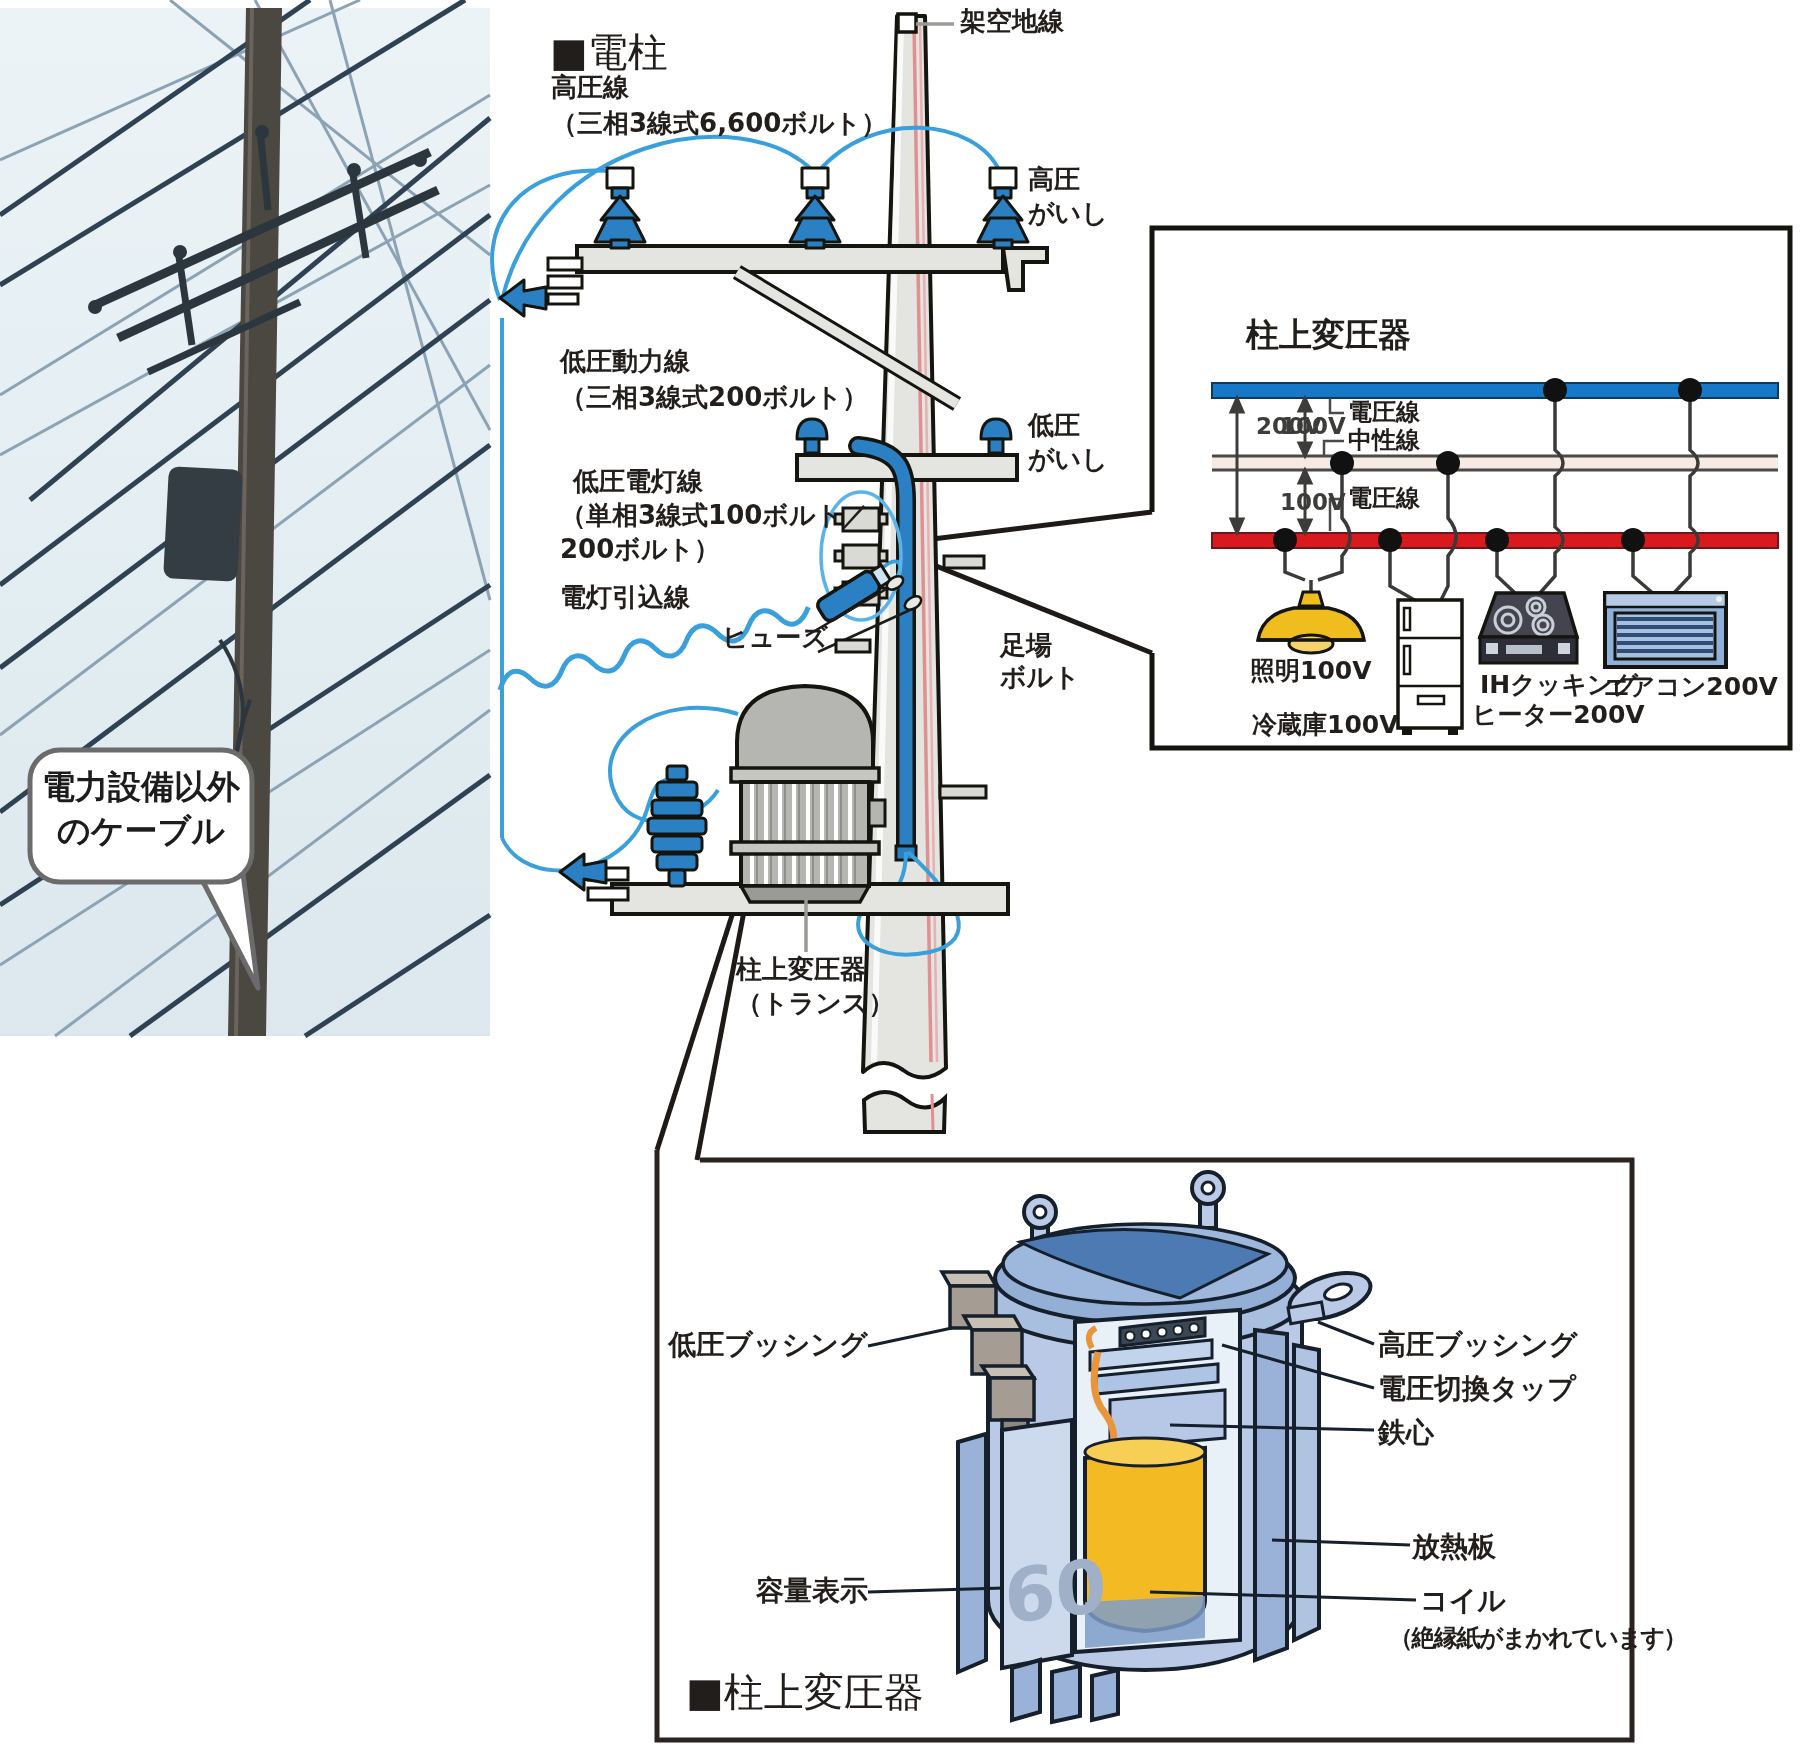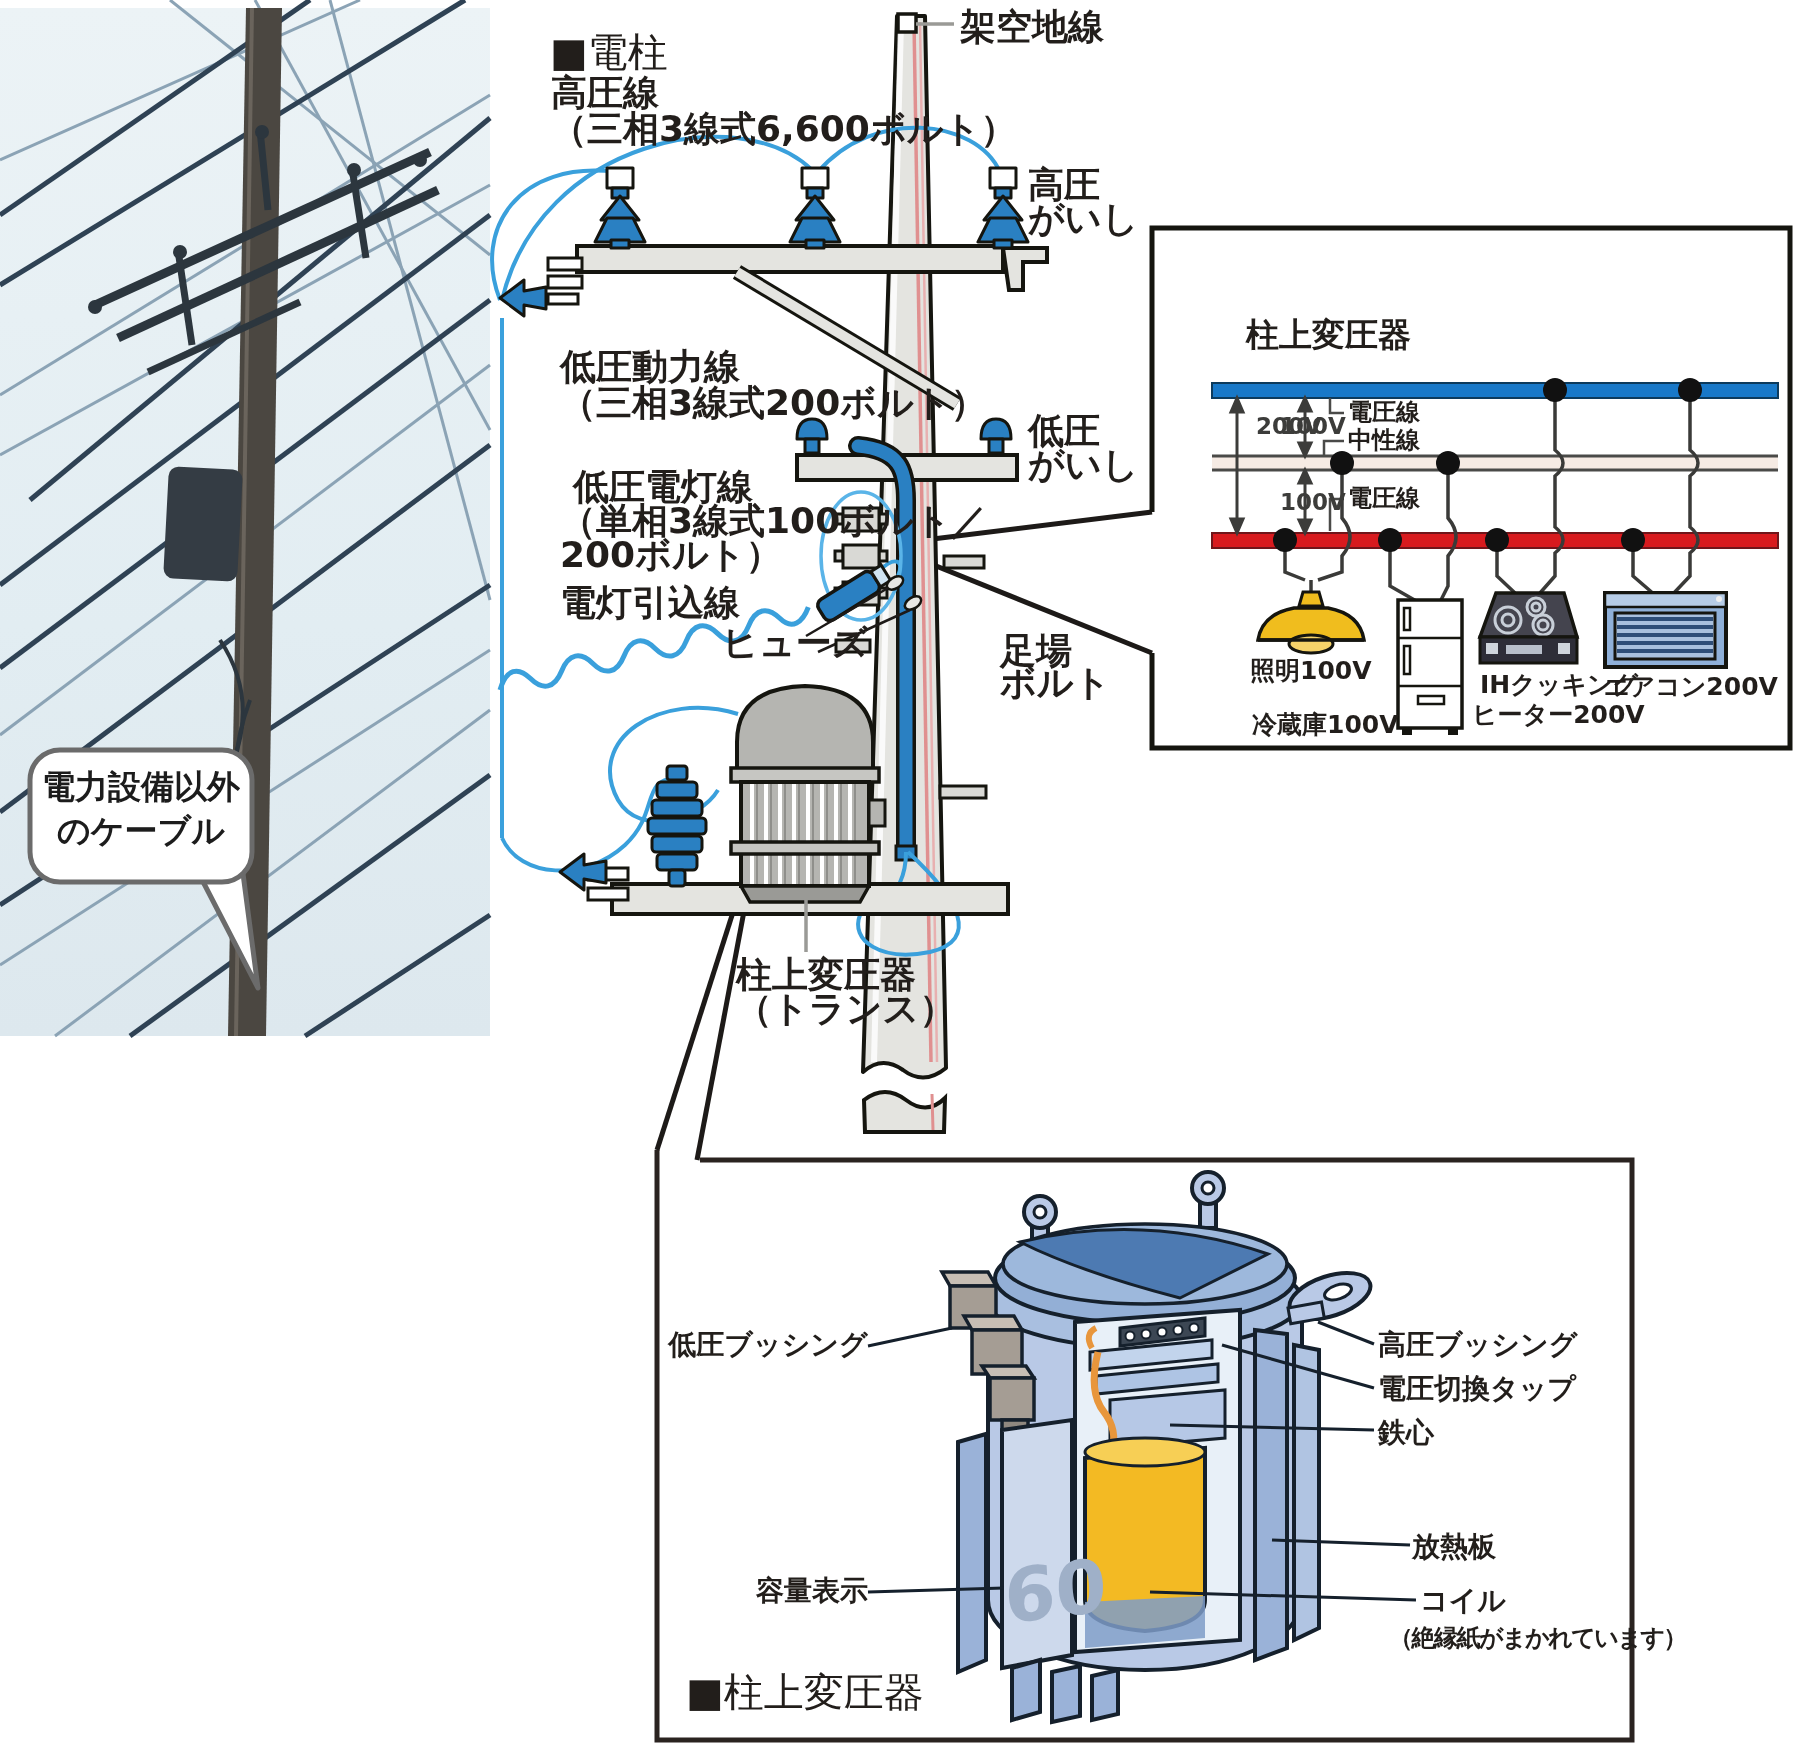--- a/index.html
+++ b/index.html
@@ -2,21 +2,21 @@
 <html><head>
 <meta charset="utf-8">
 <style>
   html,body{margin:0;padding:0;background:#ffffff;}
   body{width:1800px;height:1754px;position:relative;font-family:"DejaVu Sans","Liberation Sans",sans-serif;}
   #stage{position:absolute;left:0;top:0;width:1800px;height:1754px;}
   svg{position:absolute;left:0;top:0;}
   .lbl{position:absolute;font-weight:700;color:#221e1b;white-space:nowrap;line-height:1.05;letter-spacing:0px;}
   .t40{font-size:40px;font-weight:400;margin-top:21px;}
   .t33{font-size:33px;font-weight:600;}
-  .t29{font-size:36px;}
+  .t29{font-size:26px;}
   .t28{font-size:28px;text-align:center;}
   .t25{font-size:25px;}
   .t24{font-size:24px;}
   .t23{font-size:23px;color:#3c3c3a;}
   .bubble-line{position:absolute;left:30px;width:222px;text-align:center;font-size:33px;font-weight:700;color:#1c1c1c;}
   .cap60{position:absolute;font-size:74px;font-weight:800;color:#9fb0c8;transform:rotate(-7deg) skewX(-4deg);}
   .tight{letter-spacing:-1.5px;margin-left:39px;}
 </style>
 </head>
 <body>

